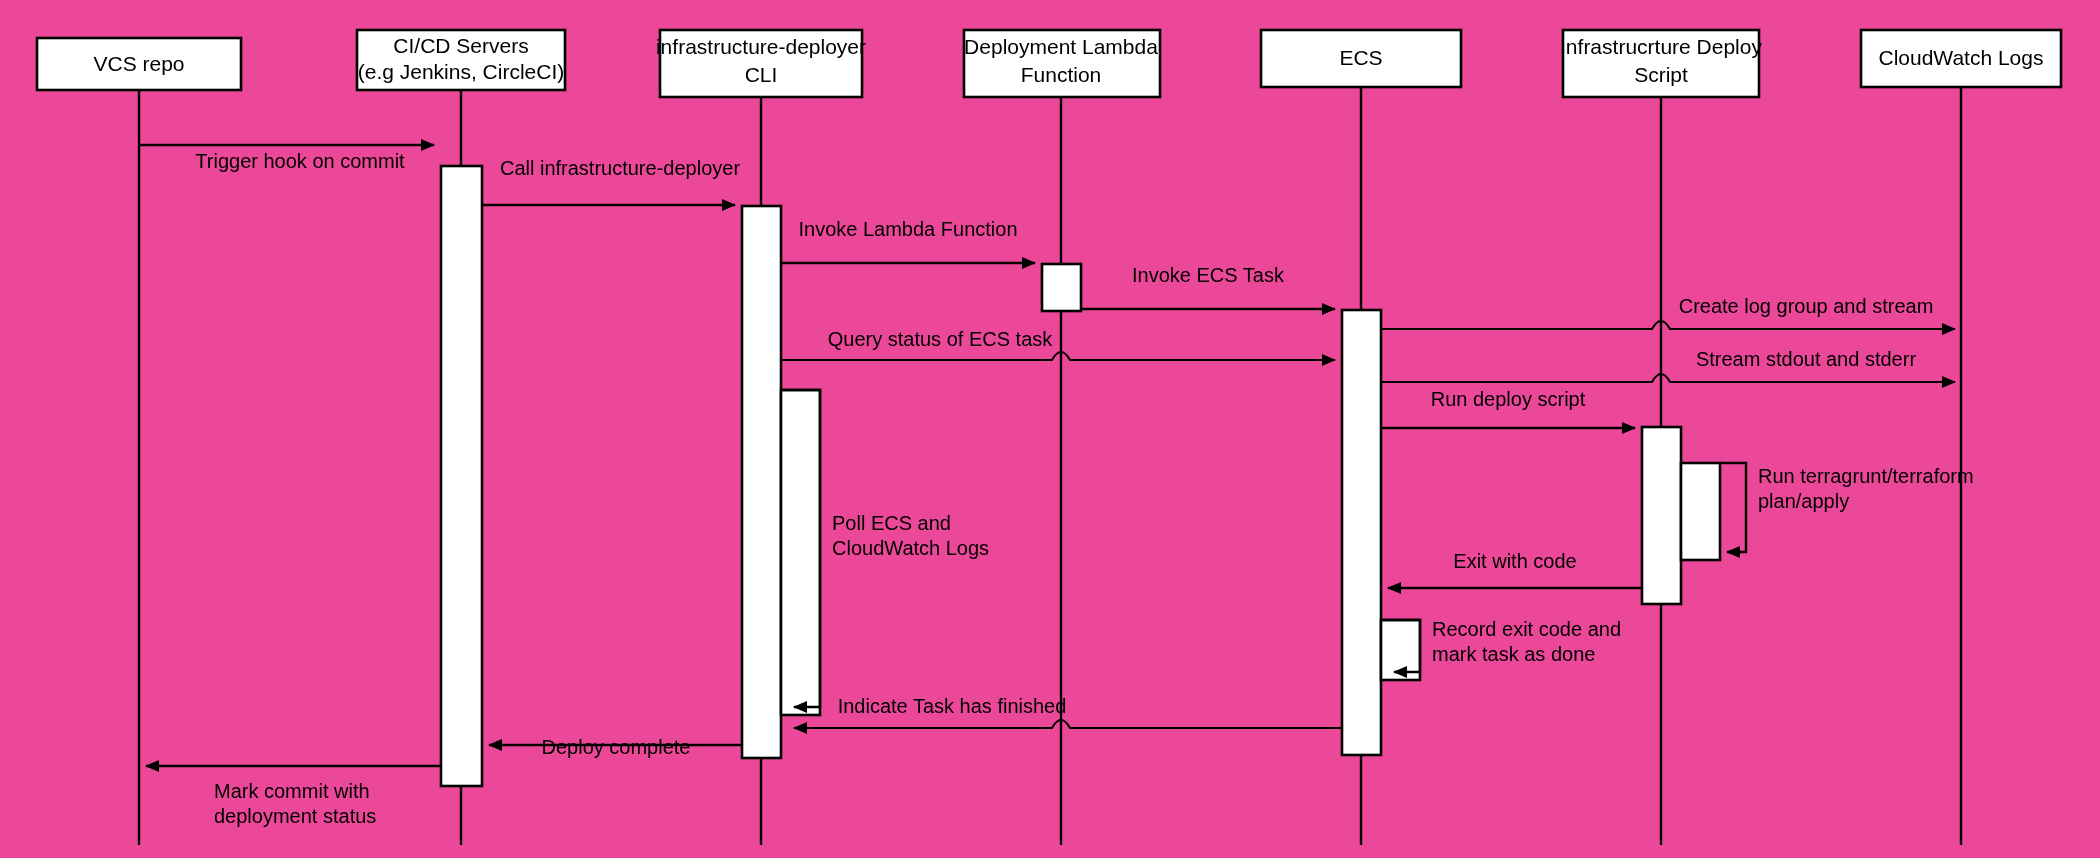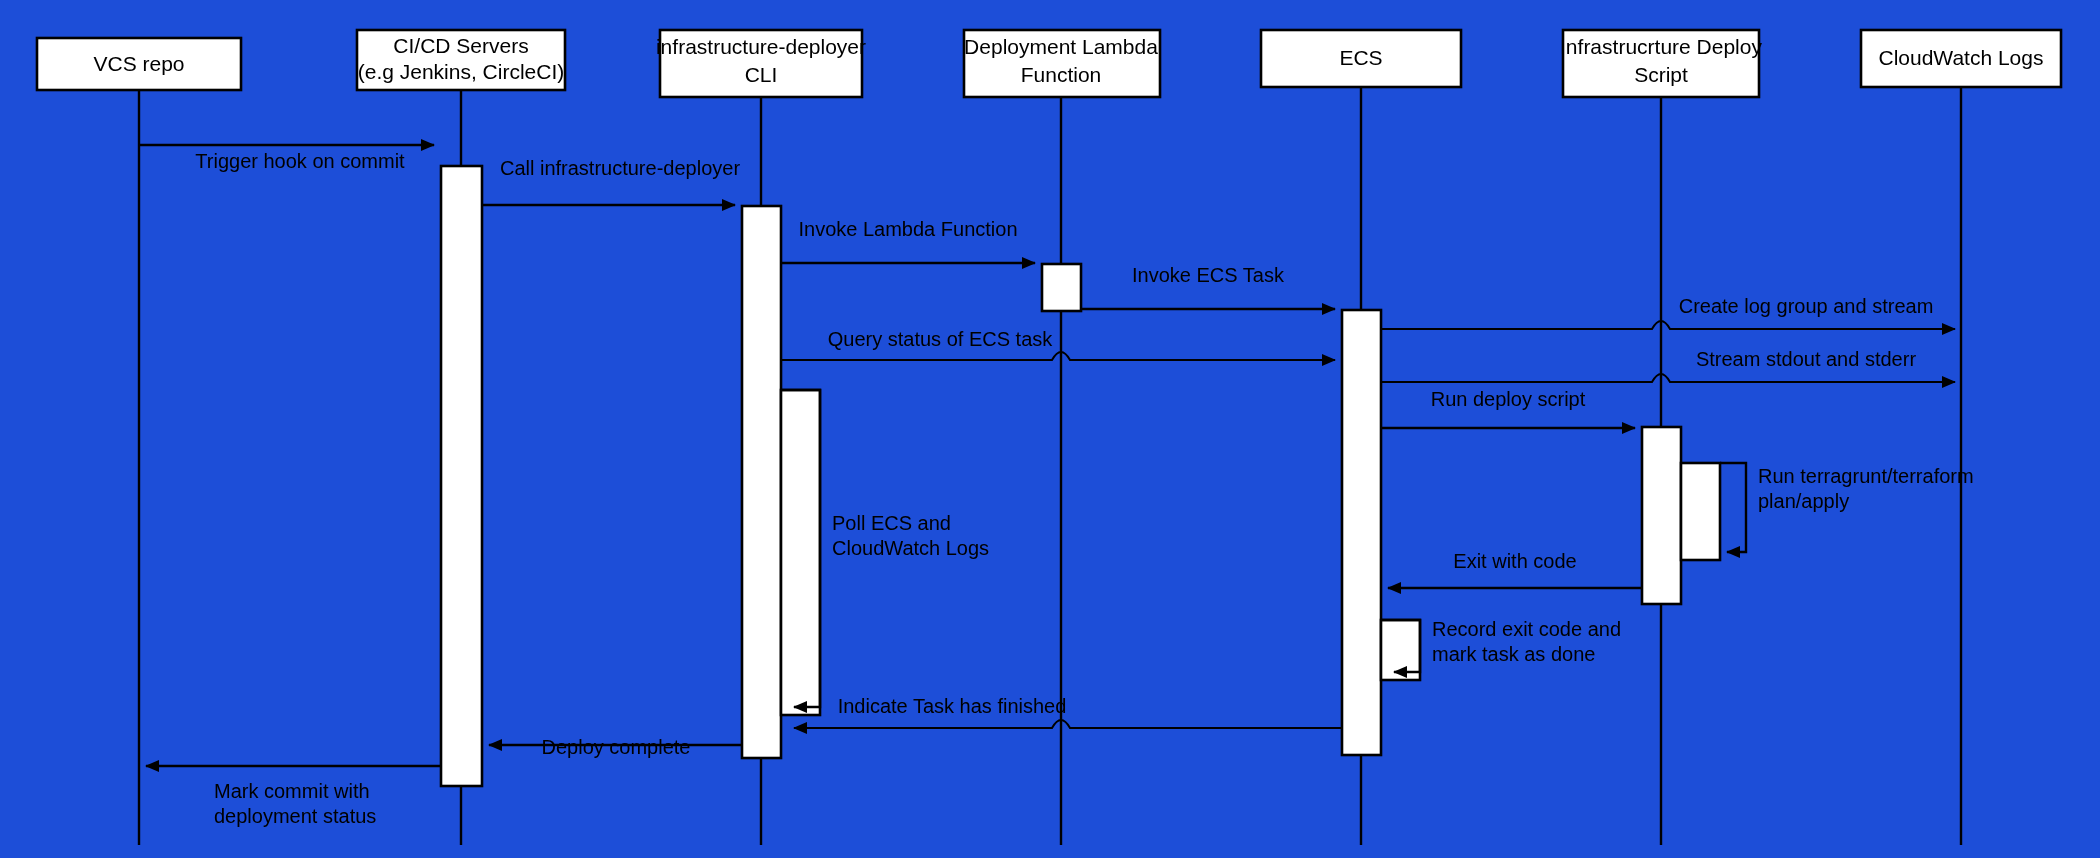--- a/index.html
+++ b/index.html
@@ -10,21 +10,21 @@
   body {
     width: 2100px;
     height: 858px;
     font-family: "Liberation Sans", sans-serif;
     overflow: hidden;
   }
   #diagram-root {
     position: relative;
     width: 2100px;
     height: 858px;
-    background: #1d4ed8;
+    background: #ec4899;
   }
   svg#seq-svg {
     display: block;
     width: 2100px;
     height: 858px;
   }
   .lifeline-box {
     fill: #ffffff;
     stroke: #000000;
     stroke-width: 2.6;

